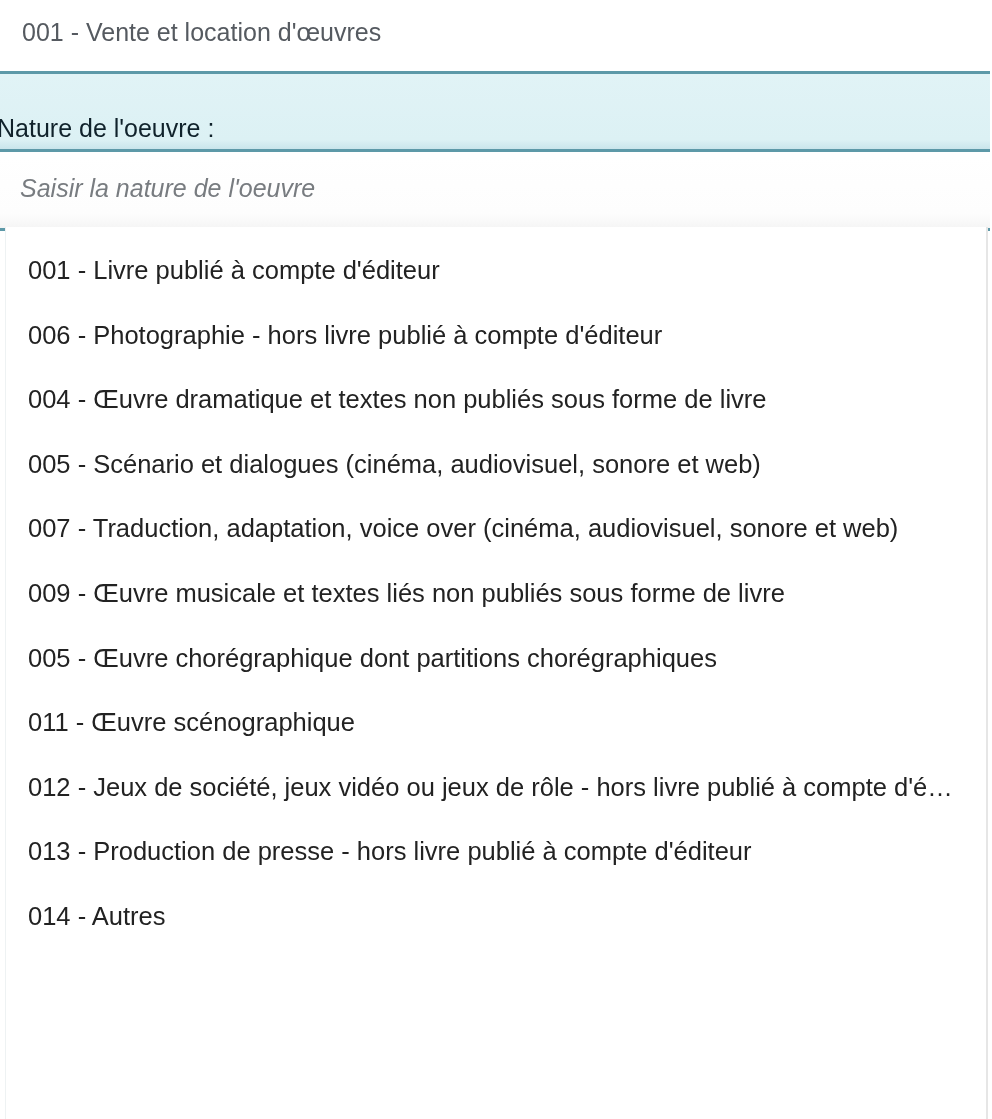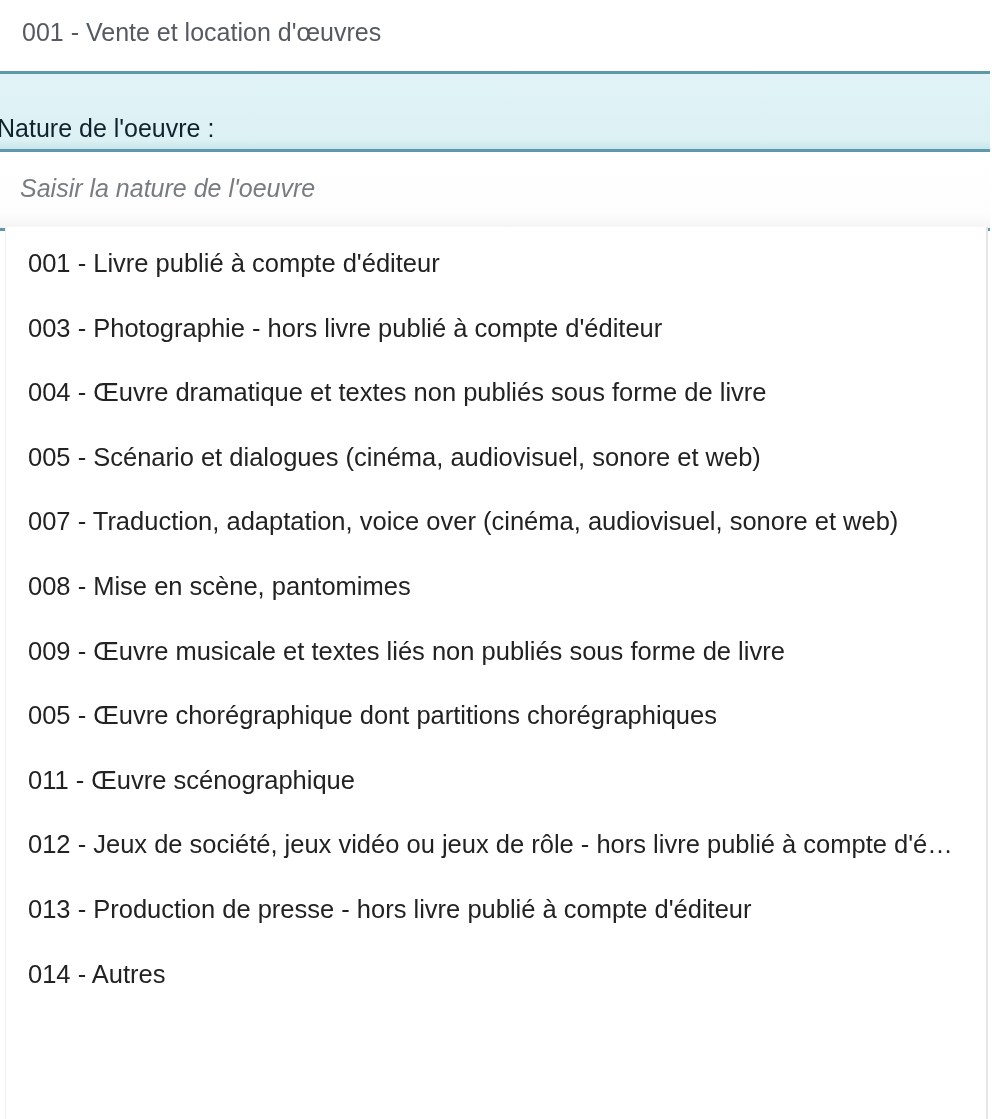--- a/index.html
+++ b/index.html
@@ -98,46 +98,45 @@
       padding-right: 30px;
       font-size: 25.5px;
       color: #222222;
       white-space: nowrap;
       overflow: hidden;
       text-overflow: ellipsis;
       cursor: pointer;
       box-sizing: border-box;
     }
     .dropdown-item:first-child {
-      margin-top: 4px;
+      margin-top: 11px;
     }
   </style>
 </head>
 <body>
 
 <div class="category-field">
   <span class="category-value">001 - Vente et location d'œuvres</span>
 </div>
 
 <div class="label-band">
   <span class="label-text">Nature de l'oeuvre :</span>
 </div>
 
 <div class="search-field">
   <input class="search-input" type="text" placeholder="Saisir la nature de l'oeuvre" style="">
 </div>
 
 <div class="dropdown">
   <ul class="dropdown-list">
     <li class="dropdown-item">001 - Livre publié à compte d'éditeur</li>
-    <li class="dropdown-item">003 - Photographie - hors livre publié à compte d'éditeur</li>
+    <li class="dropdown-item">006 - Photographie - hors livre publié à compte d'éditeur</li>
     <li class="dropdown-item">004 - Œuvre dramatique et textes non publiés sous forme de livre</li>
     <li class="dropdown-item">005 - Scénario et dialogues (cinéma, audiovisuel, sonore et web)</li>
     <li class="dropdown-item">007 - Traduction, adaptation, voice over (cinéma, audiovisuel, sonore et web)</li>
-    <li class="dropdown-item">008 - Mise en scène, pantomimes</li>
     <li class="dropdown-item">009 - Œuvre musicale et textes liés non publiés sous forme de livre</li>
     <li class="dropdown-item">005 - Œuvre chorégraphique dont partitions chorégraphiques</li>
     <li class="dropdown-item">011 - Œuvre scénographique</li>
     <li class="dropdown-item">012 - Jeux de société, jeux vidéo ou jeux de rôle - hors livre publié à compte d'éditeur</li>
     <li class="dropdown-item">013 - Production de presse - hors livre publié à compte d'éditeur</li>
     <li class="dropdown-item">014 - Autres</li>
   </ul>
 </div>
 
 </body></html>

